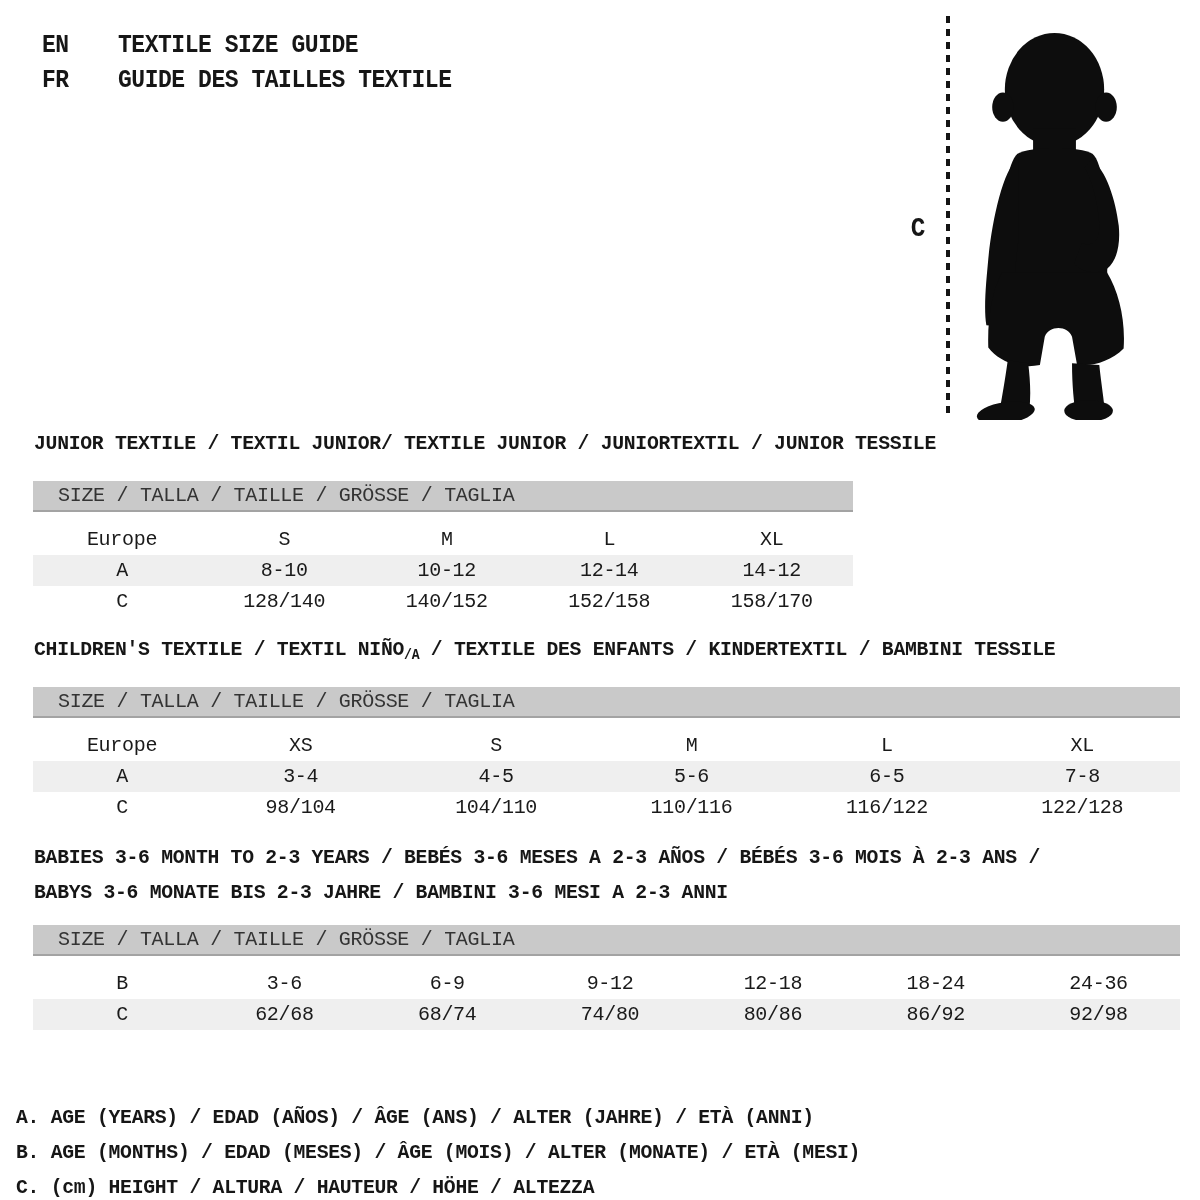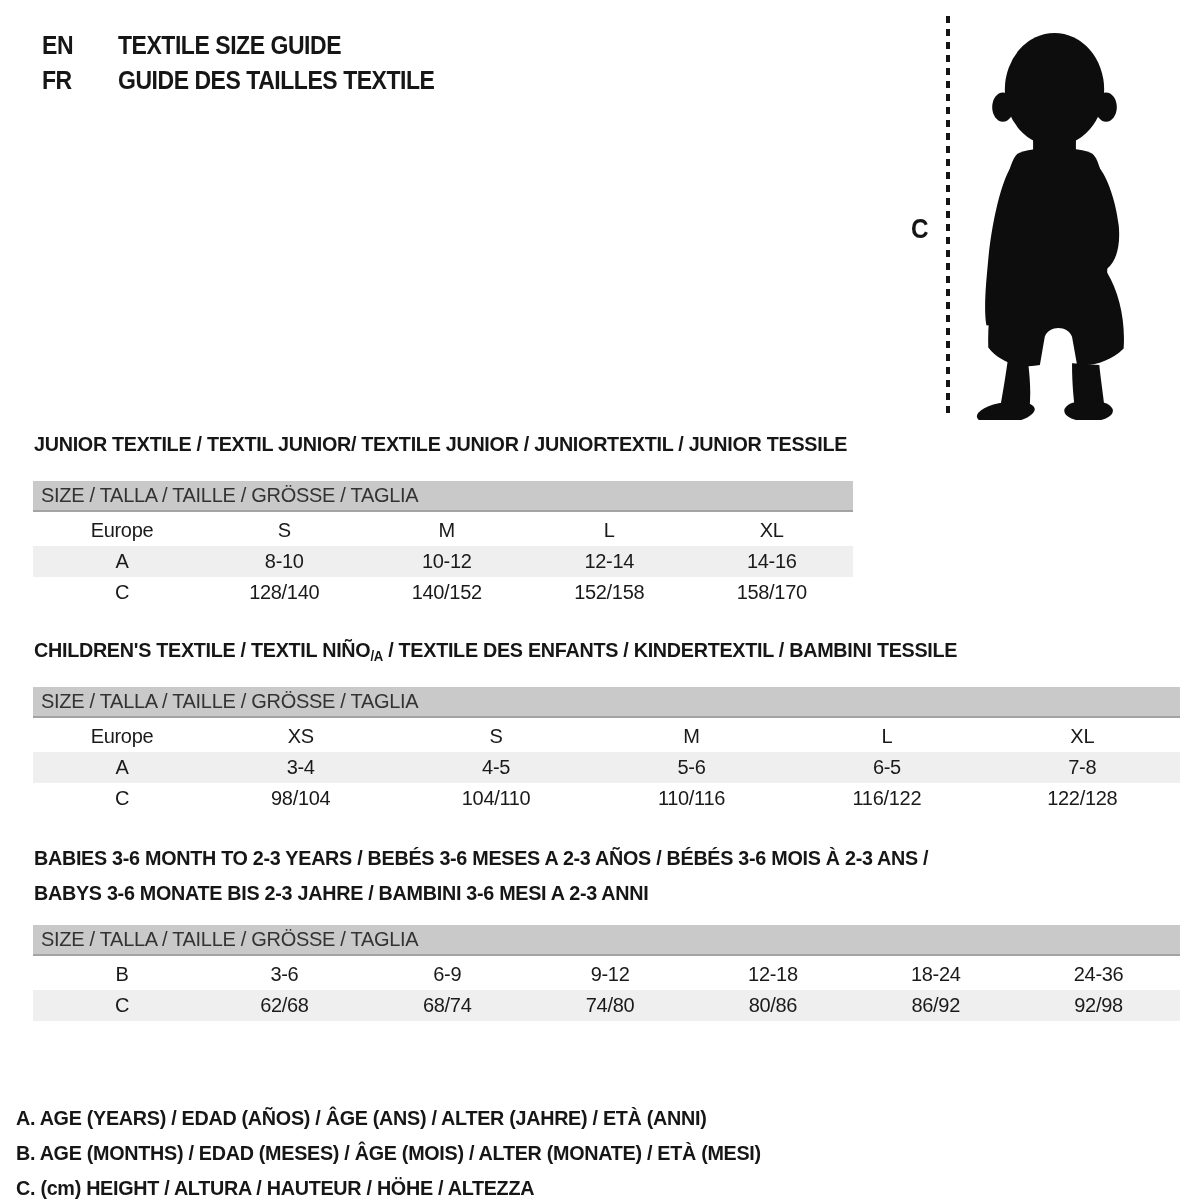--- a/index.html
+++ b/index.html
@@ -1,19 +1,19 @@
 <!DOCTYPE html>
 <html><head>
 <meta charset="utf-8">
 <style>
   * { margin:0; padding:0; box-sizing:border-box; }
   html,body { background:#ffffff; }
   .canvas {
     position:relative; width:1200px; height:1200px; background:#ffffff;
-    font-family:Liberation Sans, sans-serif; color:#1a1a1a; overflow:hidden;
+    font-family:Liberation Mono, monospace; color:#1a1a1a; overflow:hidden;
   }
 
   
   .lang-header { position:absolute; top:28px; left:42px; }
   .lang-row { display:grid; grid-template-columns:76px auto; height:35px; align-items:center; }
   .lang-code, .lang-title {
     font-weight:700; font-size:25px; letter-spacing:-0.5px; white-space:nowrap;
     transform:scaleX(0.92); transform-origin:left center; color:#161616;
   }
 
@@ -35,23 +35,23 @@
   }
   .title-sub { font-size:14px; vertical-align:-4px; font-weight:700; }
   .two-line { line-height:35px; }
 
   
   .size-table { position:absolute; left:33px; }
   .w-junior { width:820px; }
   .w-wide  { width:1147px; }
   .bar {
     height:31px; background:#c9c9c9; border-bottom:2px solid #a3a3a3;
-    display:flex; align-items:center; padding-left:8px;
+    display:flex; align-items:center; padding-left:25px;
     font-size:20px; color:#333333; letter-spacing:-0.3px;
-    margin-bottom:3px; white-space:nowrap;
+    margin-bottom:12px; white-space:nowrap;
   }
   .row { display:grid; height:31px; align-items:center; font-size:20px; letter-spacing:-0.3px; }
   .row.shaded { background:#efefef; }
   .cols-4 { grid-template-columns:170px repeat(4,1fr); }
   .cols-5 { grid-template-columns:170px repeat(5,1fr); }
   .cols-6 { grid-template-columns:170px repeat(6,1fr); }
   .cell { text-align:center; white-space:nowrap; }
   .cell.lbl { text-align:center; padding-left:8px; }
 
   
@@ -102,21 +102,21 @@
       <span class="cell">S</span>
       <span class="cell">M</span>
       <span class="cell">L</span>
       <span class="cell">XL</span>
     </div>
     <div class="row cols-4 shaded">
       <span class="cell lbl">A</span>
       <span class="cell">8-10</span>
       <span class="cell">10-12</span>
       <span class="cell">12-14</span>
-      <span class="cell">14-16</span>
+      <span class="cell">14-12</span>
     </div>
     <div class="row cols-4">
       <span class="cell lbl">C</span>
       <span class="cell">128/140</span>
       <span class="cell">140/152</span>
       <span class="cell">152/158</span>
       <span class="cell">158/170</span>
     </div>
   </div>
 

